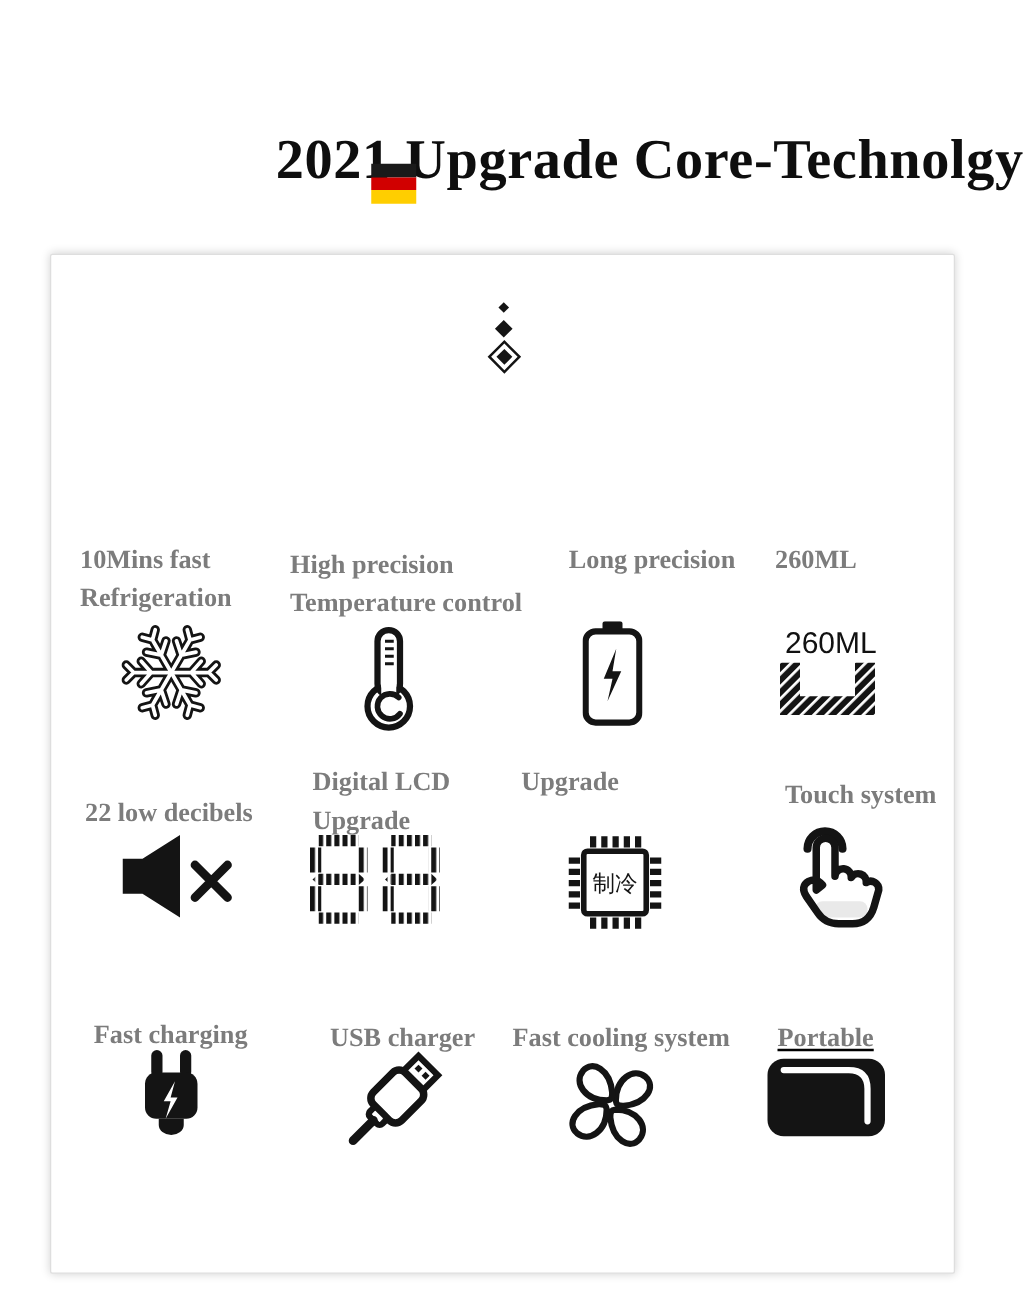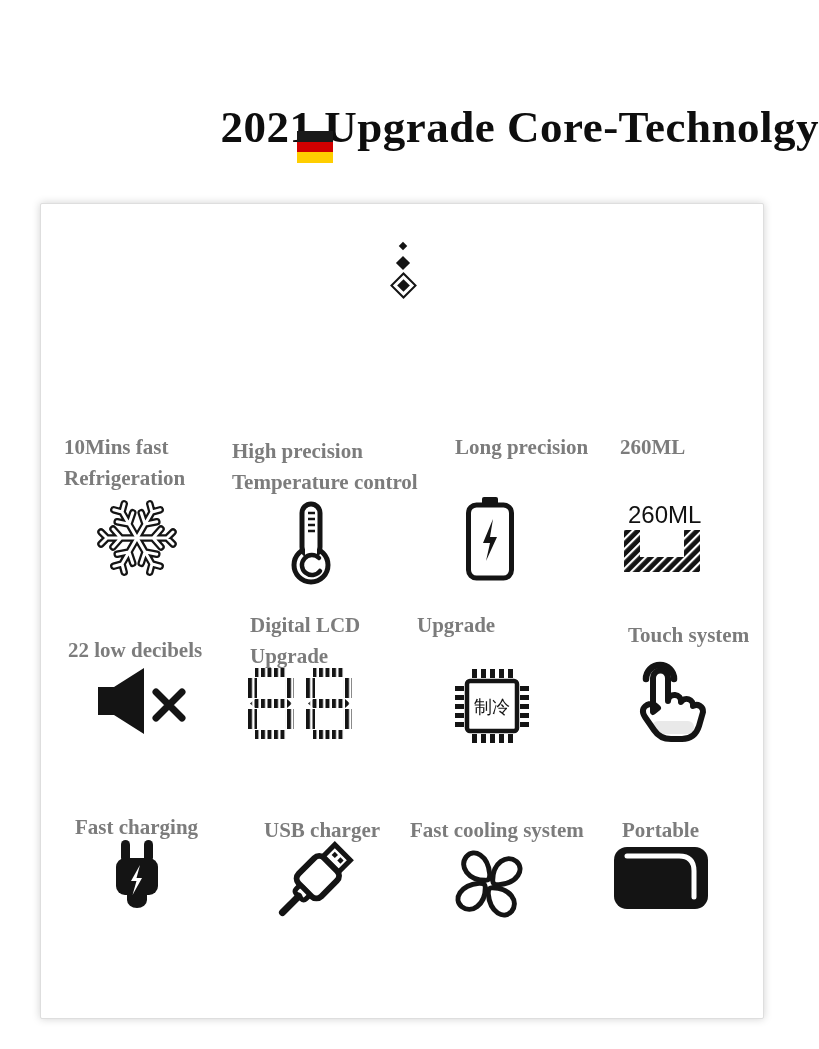--- a/index.html
+++ b/index.html
@@ -275,21 +275,21 @@
       <g transform="translate(36,42)" fill="#fff" stroke="#141414" stroke-width="5" stroke-linejoin="round">
         <path transform="rotate(10)" d="M3 -4 C0 -21 12 -33 23 -27 C33 -21 28 -6 10 -1 C5 0 4 -1 3 -4 Z"></path>
         <path transform="rotate(100)" d="M3 -4 C0 -21 12 -33 23 -27 C33 -21 28 -6 10 -1 C5 0 4 -1 3 -4 Z"></path>
         <path transform="rotate(190)" d="M3 -4 C0 -21 12 -33 23 -27 C33 -21 28 -6 10 -1 C5 0 4 -1 3 -4 Z"></path>
         <path transform="rotate(280)" d="M3 -4 C0 -21 12 -33 23 -27 C33 -21 28 -6 10 -1 C5 0 4 -1 3 -4 Z"></path>
       </g>
     </svg>
   </div>
 </div>
 
-<div class="cell" style="left:622px;top:815px;width:120px;">
+<div class="cell" style="left:622px;top:815px;width:120px;text-decoration:underline;">
   <div class="lbl">
     <span>Portable</span>
   </div>
   <div class="icon" style="left:-10px;top:29px;">
     <svg width="98" height="68" viewBox="0 0 98 68">
       <rect x="2" y="3" width="94" height="62" rx="13" fill="#141414"></rect>
       <path d="M15 12 H67 Q82 12 82 27 V53" fill="none" stroke="#ffffff" stroke-width="5" stroke-linecap="round"></path>
     </svg>
   </div>
 </div>

